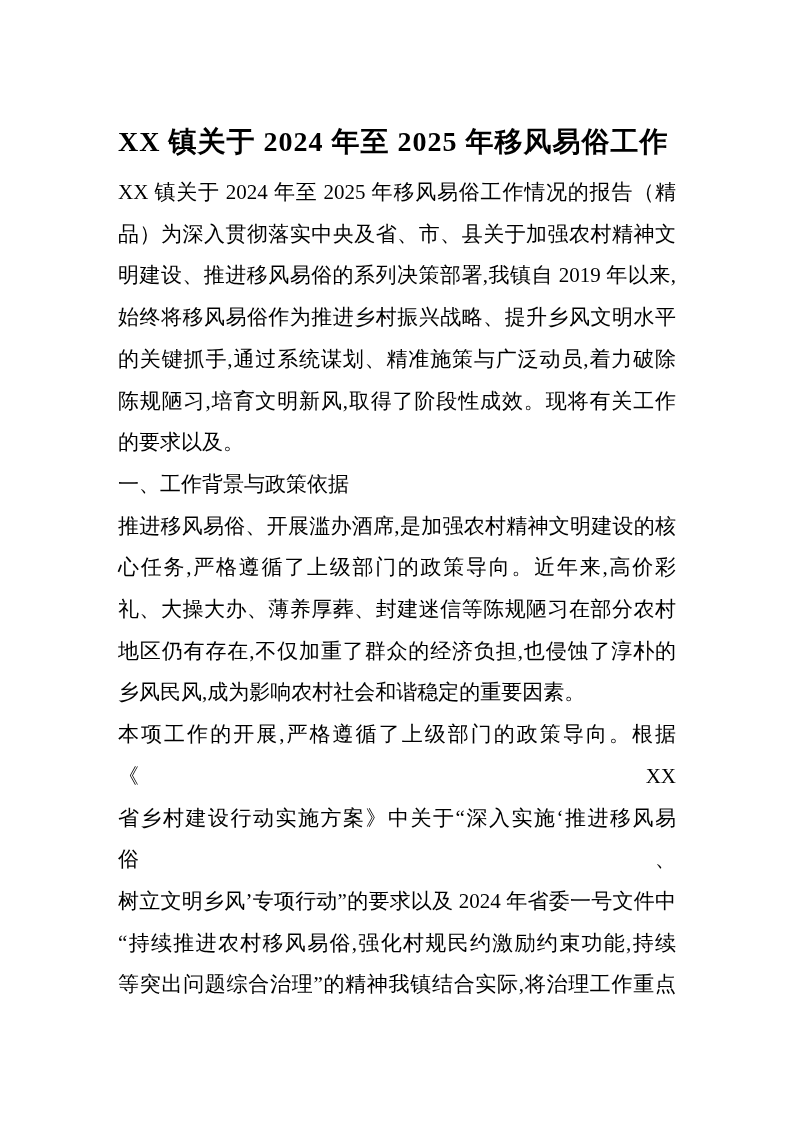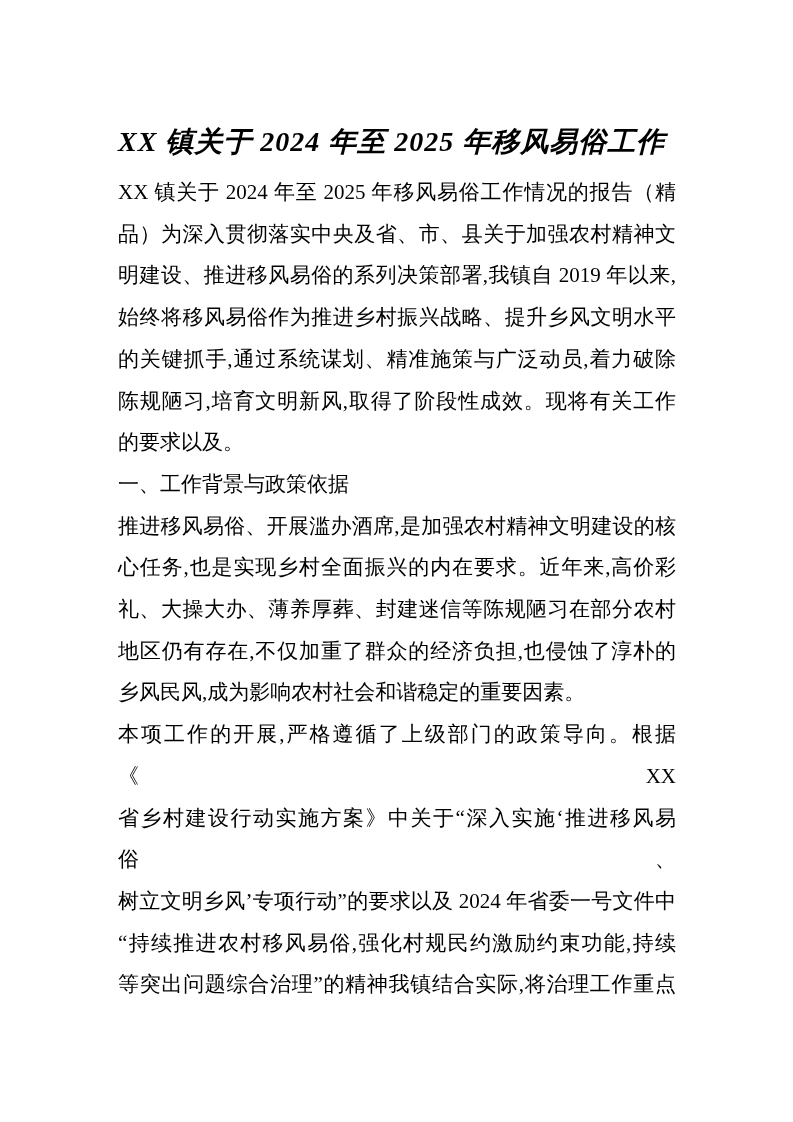--- a/index.html
+++ b/index.html
@@ -20,21 +20,20 @@
     height: 1122px;
     padding: 116px 117px 0 118px;
     background: #ffffff;
   }
   .title {
     font-size: 28px;
     font-weight: bold;
     line-height: 52px;
     text-align: center;
     letter-spacing: 1px;
-    font-style: italic;
   }
   .doc-body {
     margin-top: 4px;
     font-size: 21px;
     line-height: 41.7px;
   }
   .line {
     white-space: pre-wrap;
     text-align: left;
   }
@@ -63,21 +62,21 @@
         <div class="line justified">始终将移风易俗作为推进乡村振兴战略、提升乡风文明水平</div>
         <div class="line justified">的关键抓手,通过系统谋划、精准施策与广泛动员,着力破除</div>
         <div class="line justified">陈规陋习,培育文明新风,取得了阶段性成效。现将有关工作</div>
         <div class="line">的要求以及。</div>
       </div>
       <div class="block heading">
         <div class="line">一、工作背景与政策依据</div>
       </div>
       <div class="block body">
         <div class="line justified">推进移风易俗、开展滥办酒席,是加强农村精神文明建设的核</div>
-        <div class="line justified">心任务,也是实现乡村全面振兴的内在要求。近年来,高价彩</div>
+        <div class="line justified">心任务,严格遵循了上级部门的政策导向。近年来,高价彩</div>
         <div class="line justified">礼、大操大办、薄养厚葬、封建迷信等陈规陋习在部分农村</div>
         <div class="line justified">地区仍有存在,不仅加重了群众的经济负担,也侵蚀了淳朴的</div>
         <div class="line">乡风民风,成为影响农村社会和谐稳定的重要因素。</div>
       </div>
       <div class="block body">
         <div class="line justified">本项工作的开展,严格遵循了上级部门的政策导向。根据《XX</div>
         <div class="line justified">省乡村建设行动实施方案》中关于“深入实施‘推进移风易俗、</div>
         <div class="line justified">树立文明乡风’专项行动”的要求以及 2024 年省委一号文件中</div>
         <div class="line justified">“持续推进农村移风易俗,强化村规民约激励约束功能,持续</div>
         <div class="line justified">等突出问题综合治理”的精神我镇结合实际,将治理工作重点</div>

